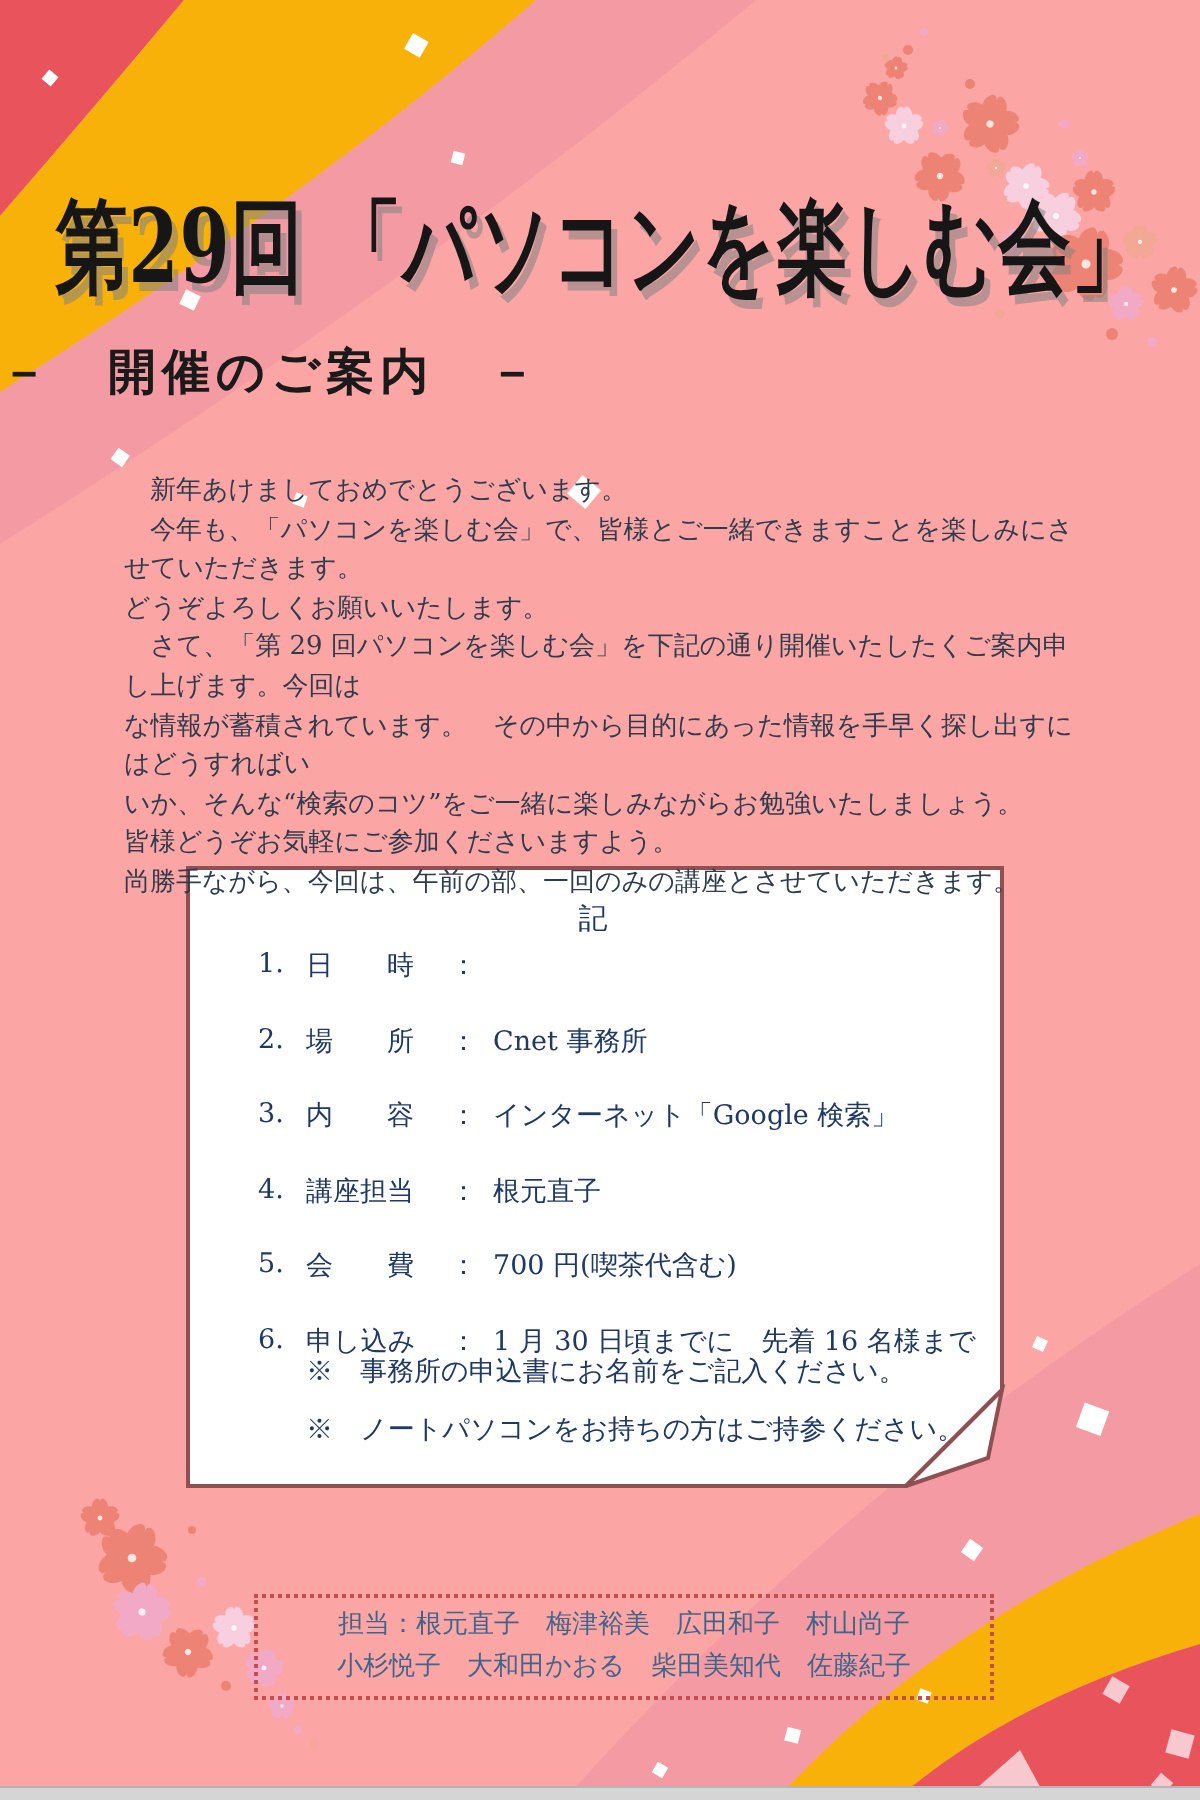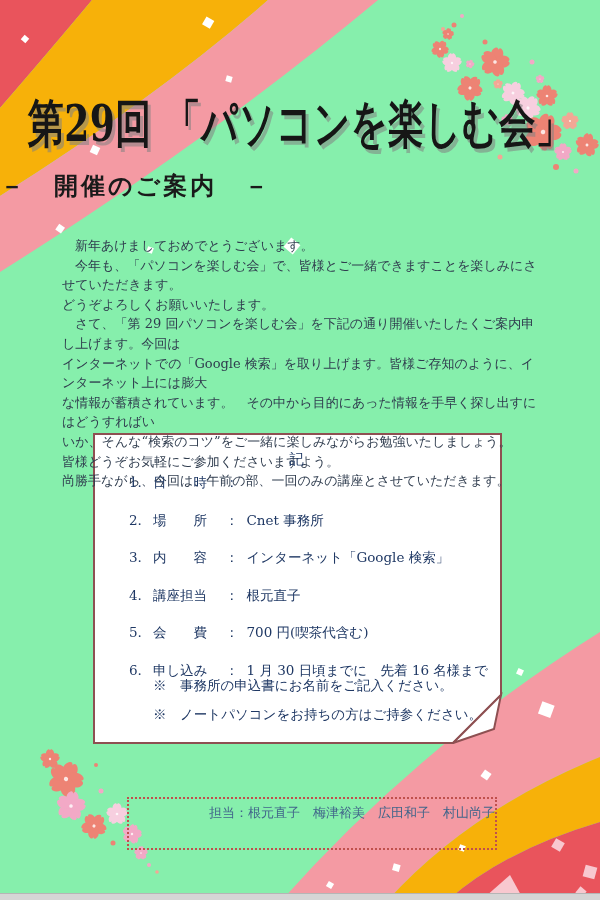--- a/index.html
+++ b/index.html
@@ -1,17 +1,17 @@
 <!DOCTYPE html>
 <html><head>
 <meta charset="utf-8">
 <style>
   html,body{margin:0;padding:0;background:#e8e8e8;}
   #page{
-    position:relative;width:600px;height:900px;background:#86efac;
+    position:relative;width:600px;height:900px;background:#fca5a5;
     overflow:hidden;font-family:"DejaVu Serif","Liberation Serif",serif;
     margin:0 auto;
   }
   #decor{position:absolute;left:0;top:0;width:600px;height:900px;pointer-events:none;}
   .layer{position:absolute;z-index:2;}
 
   #title{
     left:0;right:0;top:90px;text-align:center;
     font-size:36px;font-weight:bold;color:#161616;white-space:nowrap;
     transform:scaleY(1.42);transform-origin:top center;
@@ -33,21 +33,21 @@
   #schedule-list{left:129px;top:474px;font-size:13.5px;color:#1f3864;}
   .s-row{height:37.6px;display:flex;align-items:flex-start;white-space:nowrap;}
   .s-no{width:24px;}
   .s-label{width:64px;}
   .s-colon{padding:0 8px;}
   #notes{left:153px;top:677px;font-size:13.5px;color:#1f3864;}
   #notes .note-line{margin-bottom:10.5px;white-space:nowrap;}
   #staff-box{
     left:127px;top:797px;width:366px;height:46px;
     border:2px dotted #c0504d;background:transparent;
-    text-align:right;font-size:13px;line-height:21px;color:#41658a;
+    text-align:center;font-size:13px;line-height:21px;color:#41658a;
     padding-top:3px;white-space:nowrap;
   }
   #bottom-bar{
     position:absolute;left:0;bottom:0;width:600px;height:6px;z-index:3;
     background:#d5d5d5;border-top:1px solid #b5b5b5;
   }
   
   .b-red{fill:#e9545c}.b-yellow{fill:#f7b109}.b-pink{fill:#f49aa3}
   .c-coral{fill:#ed8374}.c-coral2{fill:#f3a795}.c-pink{fill:#f2a9c6}.c-pink2{fill:#f7cfdf}
   .speck{fill:#ffffff}.speck-pink{fill:#f8c8cf}
@@ -154,21 +154,20 @@
   </svg>
 
   <div id="title" class="layer">第29回 「パソコンを楽しむ会」</div>
   <div id="subtitle" class="layer">－　開催のご案内　－</div>
 
   <div id="body-text" class="layer">
     <div class="body-line">　新年あけましておめでとうございます。</div>
     <div class="body-line">　今年も、「パソコンを楽しむ会」で、皆様とご一緒できますことを楽しみにさせていただきます。</div>
     <div class="body-line">どうぞよろしくお願いいたします。</div>
     <div class="body-line">　さて、「第 29 回パソコンを楽しむ会」を下記の通り開催いたしたくご案内申し上げます。今回は</div>
-    <div class="body-line">インターネットでの「Google 検索」を取り上げます。皆様ご存知のように、インターネット上には膨大</div>
     <div class="body-line">な情報が蓄積されています。　その中から目的にあった情報を手早く探し出すにはどうすればい</div>
     <div class="body-line">いか、そんな“検索のコツ”をご一緒に楽しみながらお勉強いたしましょう。</div>
     <div class="body-line">皆様どうぞお気軽にご参加くださいますよう。</div>
     <div class="body-line">尚勝手ながら、今回は、午前の部、一回のみの講座とさせていただきます。</div>
   </div>
 
   <div id="ki-heading" class="layer">記</div>
 
   <div id="schedule-list" class="layer">
     <div class="s-row">
@@ -210,16 +209,17 @@
 
   <div id="notes" class="layer">
     <div class="note-line">※　事務所の申込書にお名前をご記入ください。</div>
     <div class="note-line">※　ノートパソコンをお持ちの方はご持参ください。</div>
   </div>
 
   <div id="staff-box" class="layer">
     <div>
       <span>担当：</span><span>根元直子　梅津裕美　広田和子　村山尚子</span>
     </div>
+    <div>小杉悦子　大和田かおる　柴田美知代　佐藤紀子</div>
   </div>
 
   <div id="bottom-bar"></div>
 </div>
 
 </body></html>

